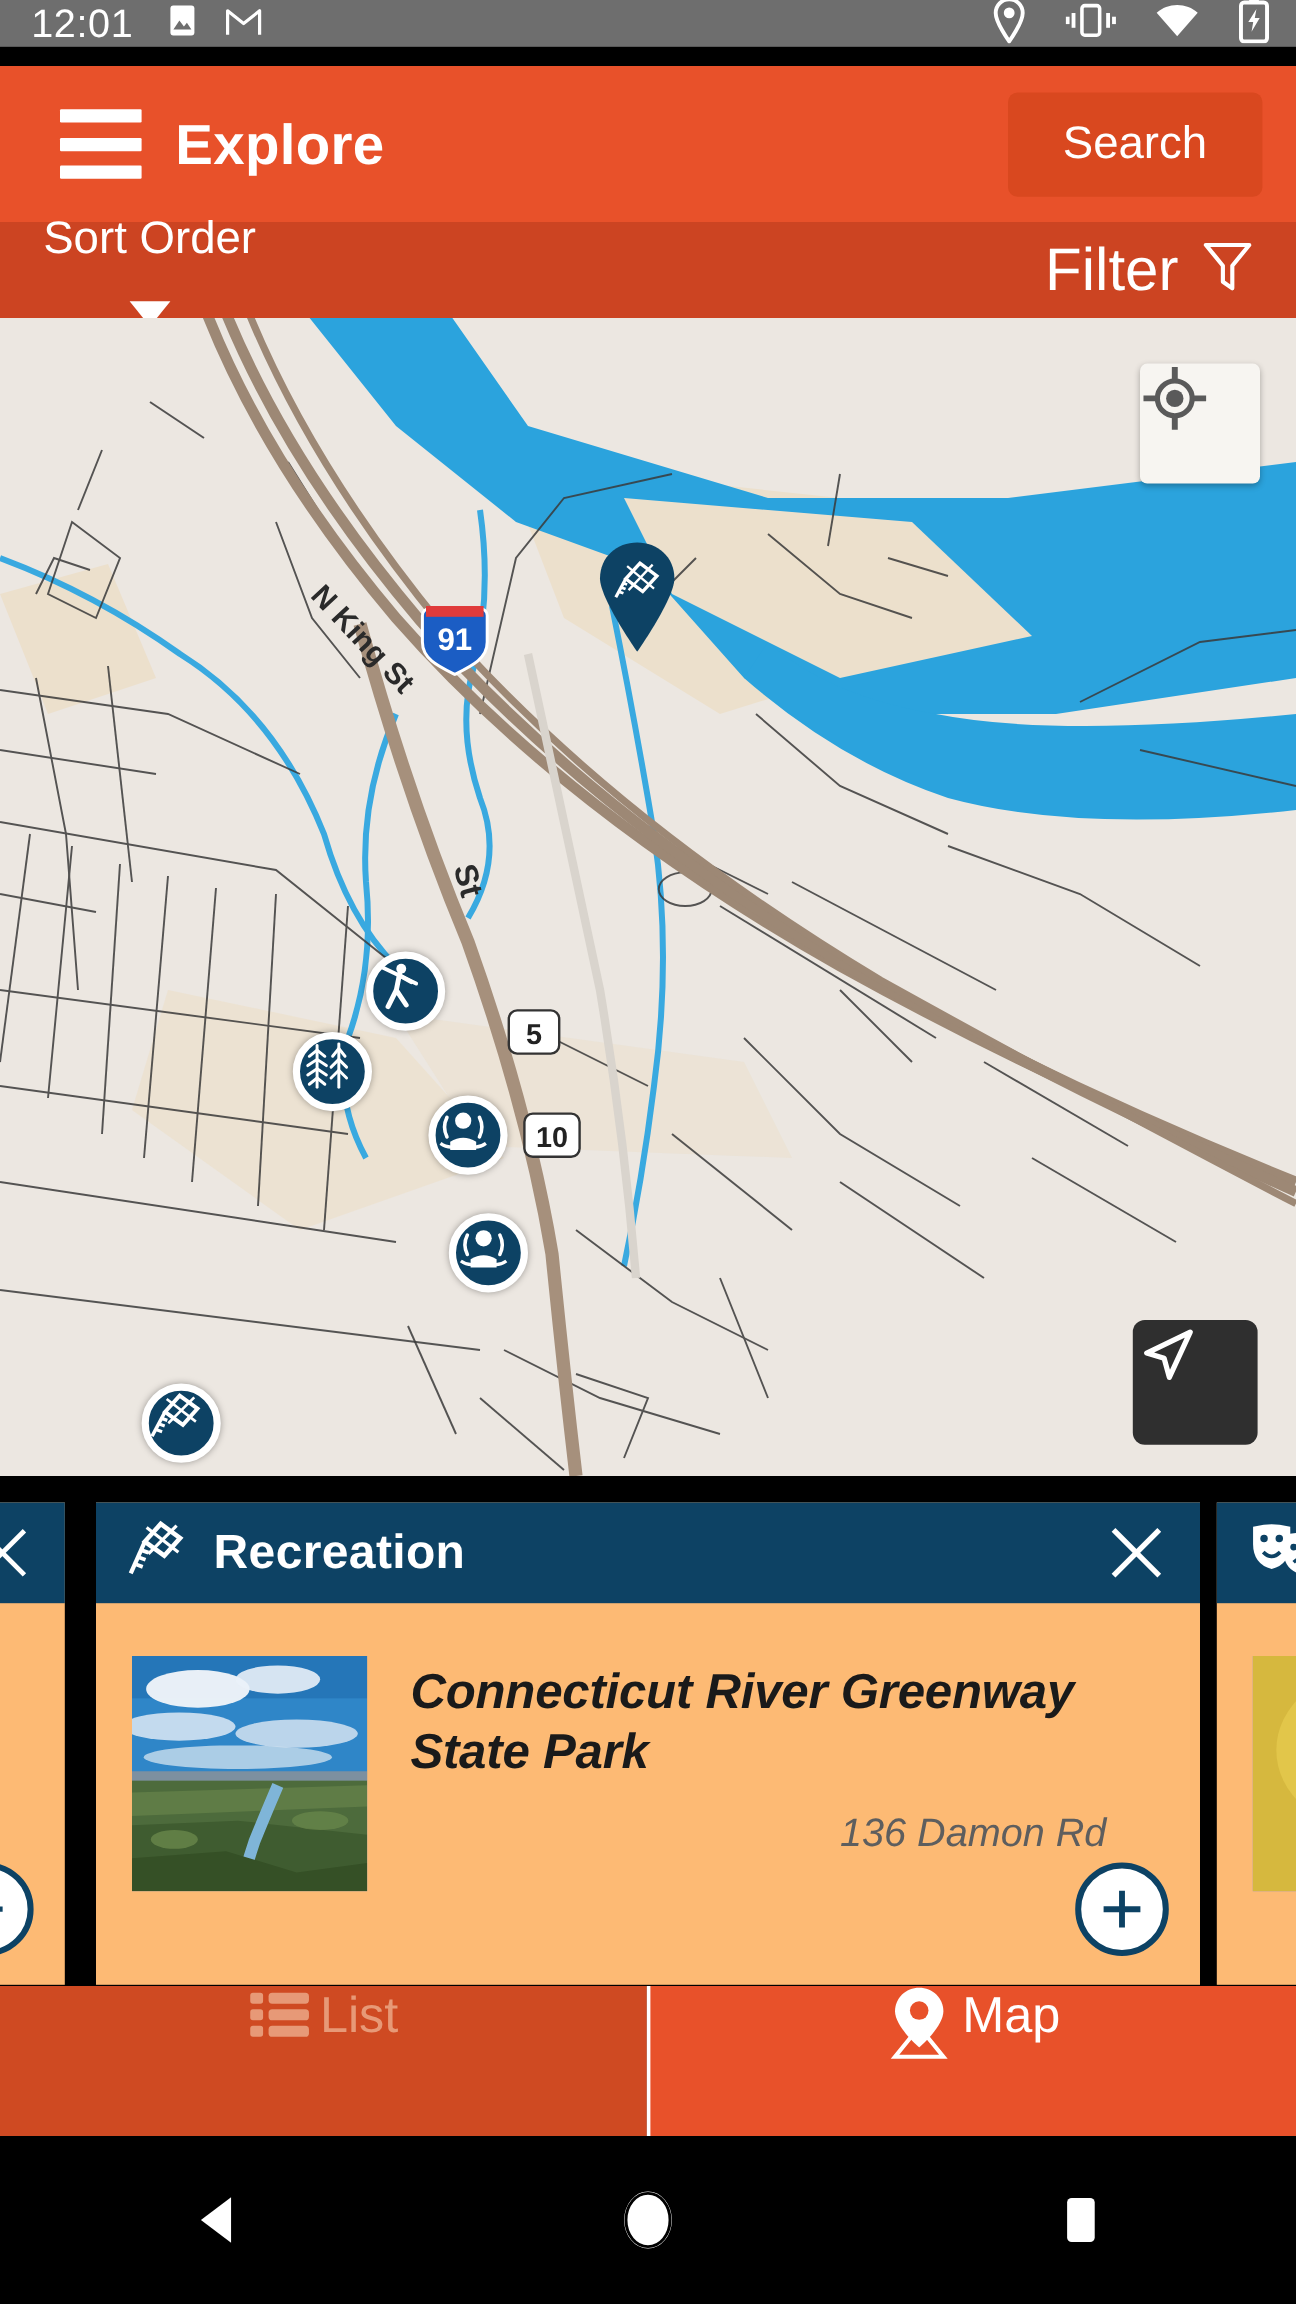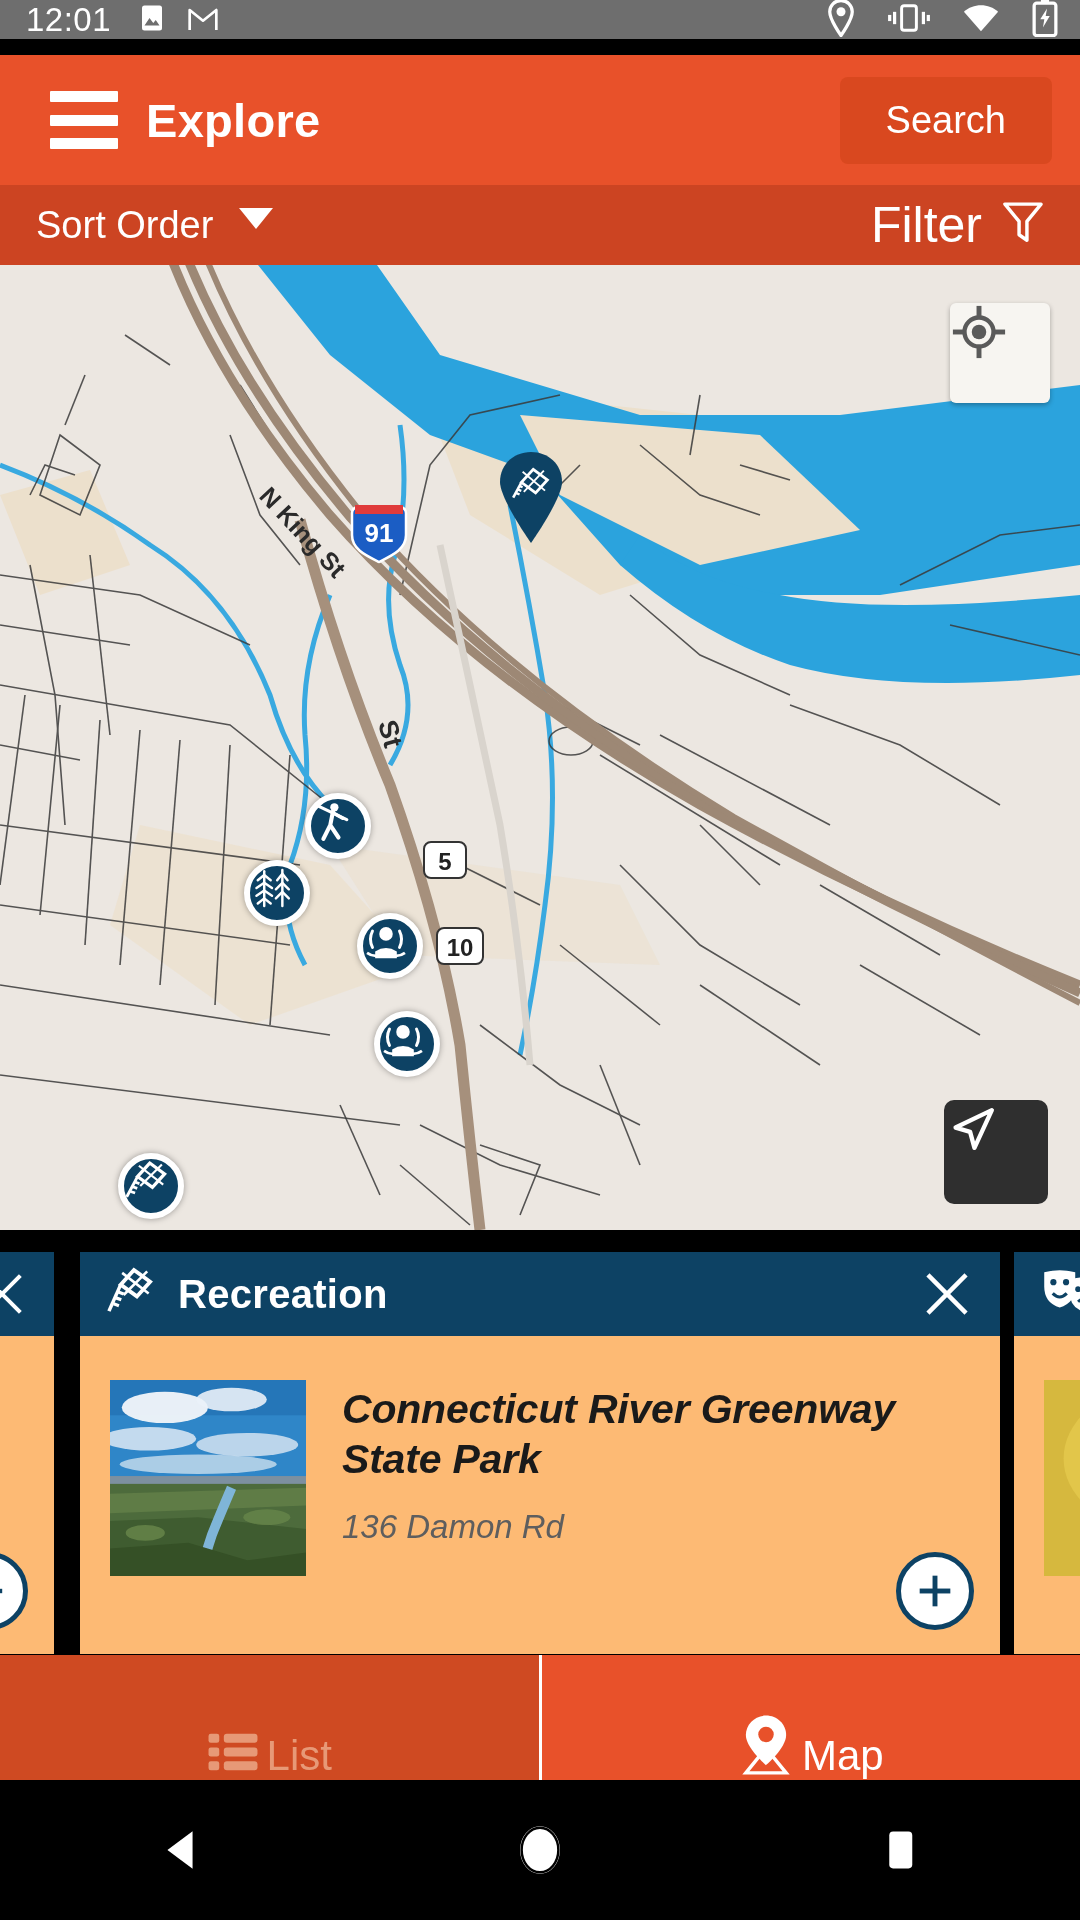--- a/index.html
+++ b/index.html
@@ -34,21 +34,21 @@
     margin-left: auto; background: #d9481f; color: #fff;
     font-size: 38px; padding: 22px 46px; border-radius: 8px; border: none;
     font-family: inherit; cursor: pointer;
   }
 
   
   .sortbar {
     position: absolute; top: 185px; left: 0; width: 1080px; height: 80px;
     background: #cc4422; display: flex; align-items: center; padding: 0 36px; color: #fff;
   }
-  .sort-left { display: flex; gap: 26px; cursor: pointer; }
+  .sort-left { display: flex; align-items: center; gap: 26px; cursor: pointer; flex-direction: column; }
   .sort-label { font-size: 38px; }
   .caret-down {
     width: 0; height: 0; border-left: 17px solid transparent;
     border-right: 17px solid transparent; border-top: 21px solid #fff; margin-top: 4px;
   }
   .filter-right { margin-left: auto; display: flex; align-items: center; gap: 20px; cursor: pointer; }
   .filter-label { font-size: 50px; }
 
   
   .map {
@@ -98,33 +98,33 @@
   .card-head-title { font-size: 40px; font-weight: 700; letter-spacing: .3px; }
   .card-close { margin-left: auto; cursor: pointer; display:flex; }
 
   .card-body { flex: 1; display: flex; padding: 44px 30px 0 30px; position: relative; font-style: italic; }
   .card-thumb { width: 196px; height: 196px; flex: 0 0 196px; overflow: hidden; background:#7a9ab8;}
   .card-text { padding-left: 36px; padding-top: 4px; }
   .card-title {
     font-size: 41px; font-weight: 700; color: #1a1a1a; line-height: 1.22;
     letter-spacing: -.2px; max-width: 580px;
   }
-  .card-sub { font-size: 33px; color: #5e5e5e; margin-top: 24px; }
+  .card-sub { font-size: 33px; color: #5e5e5e; margin-top: 24px; text-align: right; }
   .card-add {
     position: absolute; right: 26px; bottom: 24px; width: 78px; height: 78px;
     border-radius: 50%; border: 5px solid #0d4264; display: flex;
     align-items: center; justify-content: center; cursor: pointer; background:#fff;
   }
 
   
   .tabbar {
     position: absolute; top: 1655px; left: 0; width: 1080px; height: 125px;
     display: flex;
   }
-  .tab { flex: 1; display: flex; align-items: flex-end; justify-content: center; gap: 8px; cursor: pointer; }
+  .tab { flex: 1; display: flex; align-items: flex-start; justify-content: center; gap: 8px; cursor: pointer; }
   .tab-list { background: #cf4a22; }
   .tab-map  { background: #e8512a; border-left: 3px solid #fff; }
   .tab-label { font-size: 42px; }
   .tab-list .tab-label { color: #e79977; }
   .tab-map  .tab-label { color: #ffffff; }
 
   
   .navbar {
     position: absolute; top: 1780px; left: 0; width: 1080px; height: 140px;
     background: #000; display: flex; align-items: center; justify-content: space-around;

